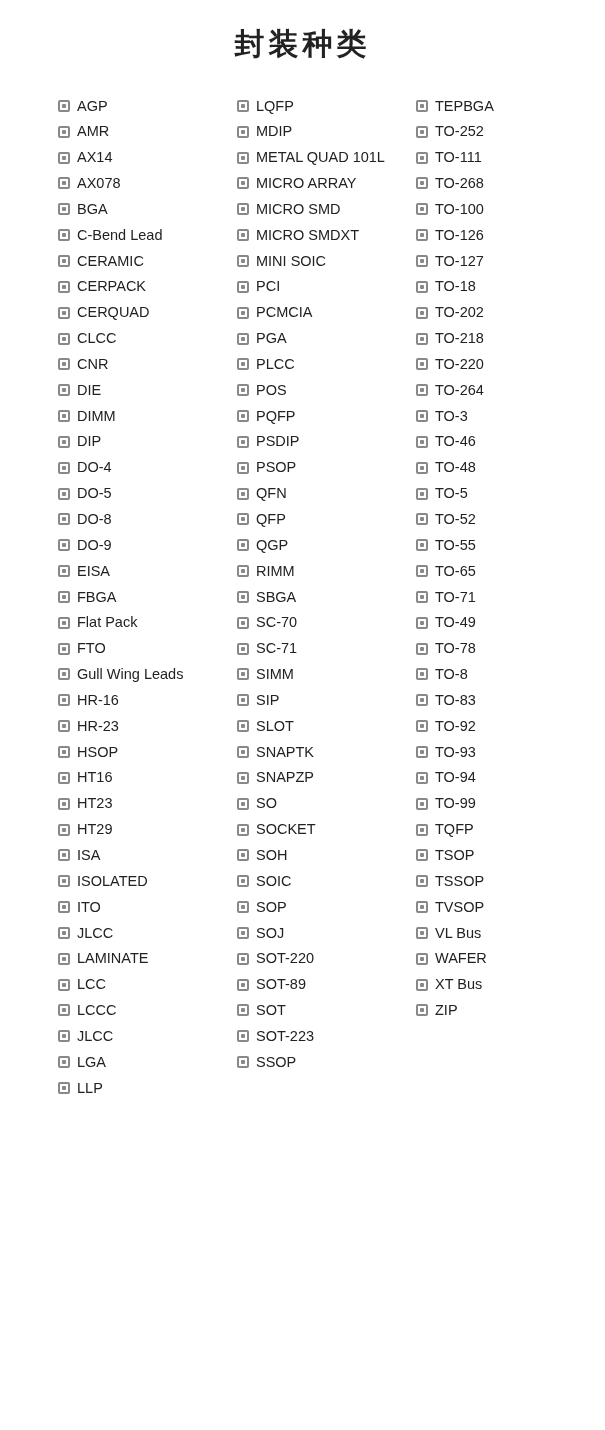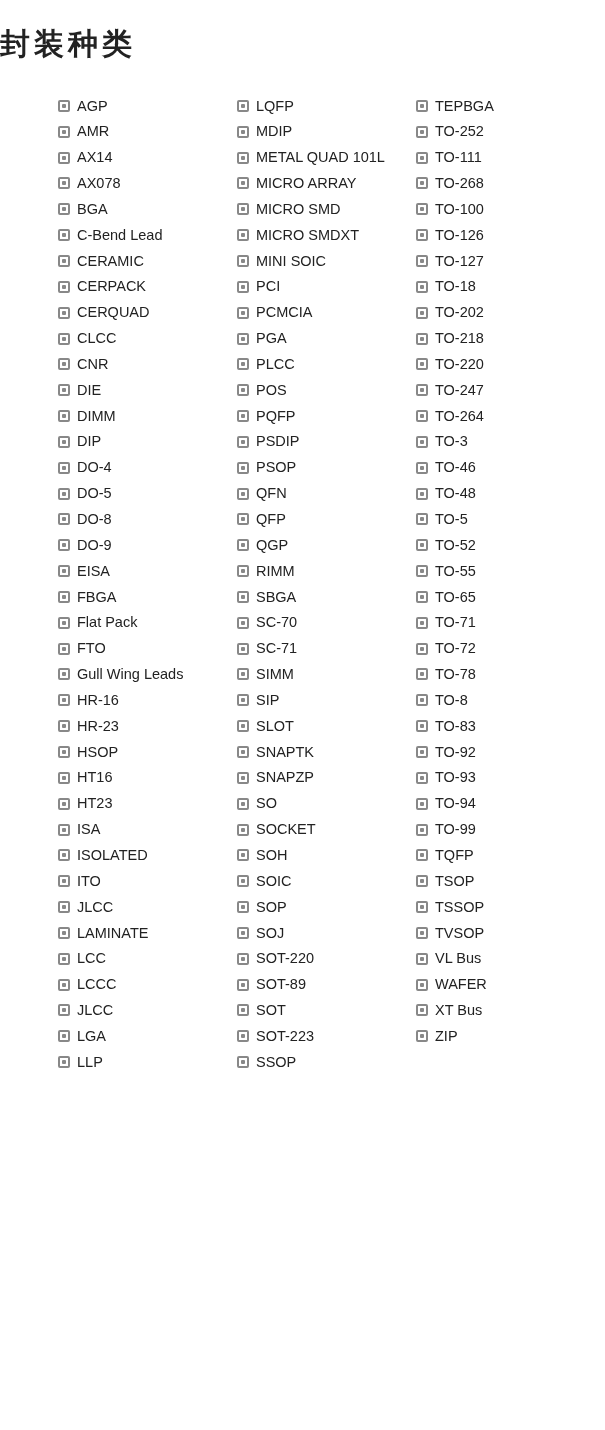--- a/index.html
+++ b/index.html
@@ -4,20 +4,21 @@
   <style>
     * { margin: 0; padding: 0; box-sizing: border-box; }
     body {
       background: #ffffff;
       font-family: Arial, sans-serif;
       font-size: 15px;
       color: #222;
       width: 605px;
     }
     .page-title {
+      text-align: center;
       font-size: 30px;
       font-weight: bold;
       padding: 24px 0 28px 0;
       letter-spacing: 4px;
     }
     .list-container {
       display: flex;
       flex-direction: row;
       padding: 0 10px 20px 10px;
       margin-left: 48px;
@@ -174,20 +175,24 @@
       <div class="list-item">
         <span class="bullet"></span>
         <span class="item-label">HT16</span>
       </div>
       <div class="list-item">
         <span class="bullet"></span>
         <span class="item-label">HT23</span>
       </div>
       <div class="list-item">
         <span class="bullet"></span>
+        <span class="item-label">HT29</span>
+      </div>
+      <div class="list-item">
+        <span class="bullet"></span>
         <span class="item-label">ISA</span>
       </div>
       <div class="list-item">
         <span class="bullet"></span>
         <span class="item-label">ISOLATED</span>
       </div>
       <div class="list-item">
         <span class="bullet"></span>
         <span class="item-label">ITO</span>
       </div>
@@ -416,24 +421,20 @@
       <div class="list-item">
         <span class="bullet"></span>
         <span class="item-label">TO-218</span>
       </div>
       <div class="list-item">
         <span class="bullet"></span>
         <span class="item-label">TO-220</span>
       </div>
       <div class="list-item">
         <span class="bullet"></span>
-        <span class="item-label">TO-247</span>
-      </div>
-      <div class="list-item">
-        <span class="bullet"></span>
         <span class="item-label">TO-264</span>
       </div>
       <div class="list-item">
         <span class="bullet"></span>
         <span class="item-label">TO-3</span>
       </div>
       <div class="list-item">
         <span class="bullet"></span>
         <span class="item-label">TO-46</span>
       </div>
@@ -456,21 +457,21 @@
       <div class="list-item">
         <span class="bullet"></span>
         <span class="item-label">TO-65</span>
       </div>
       <div class="list-item">
         <span class="bullet"></span>
         <span class="item-label">TO-71</span>
       </div>
       <div class="list-item">
         <span class="bullet"></span>
-        <span class="item-label">TO-72</span>
+        <span class="item-label">TO-49</span>
       </div>
       <div class="list-item">
         <span class="bullet"></span>
         <span class="item-label">TO-78</span>
       </div>
       <div class="list-item">
         <span class="bullet"></span>
         <span class="item-label">TO-8</span>
       </div>
       <div class="list-item">

